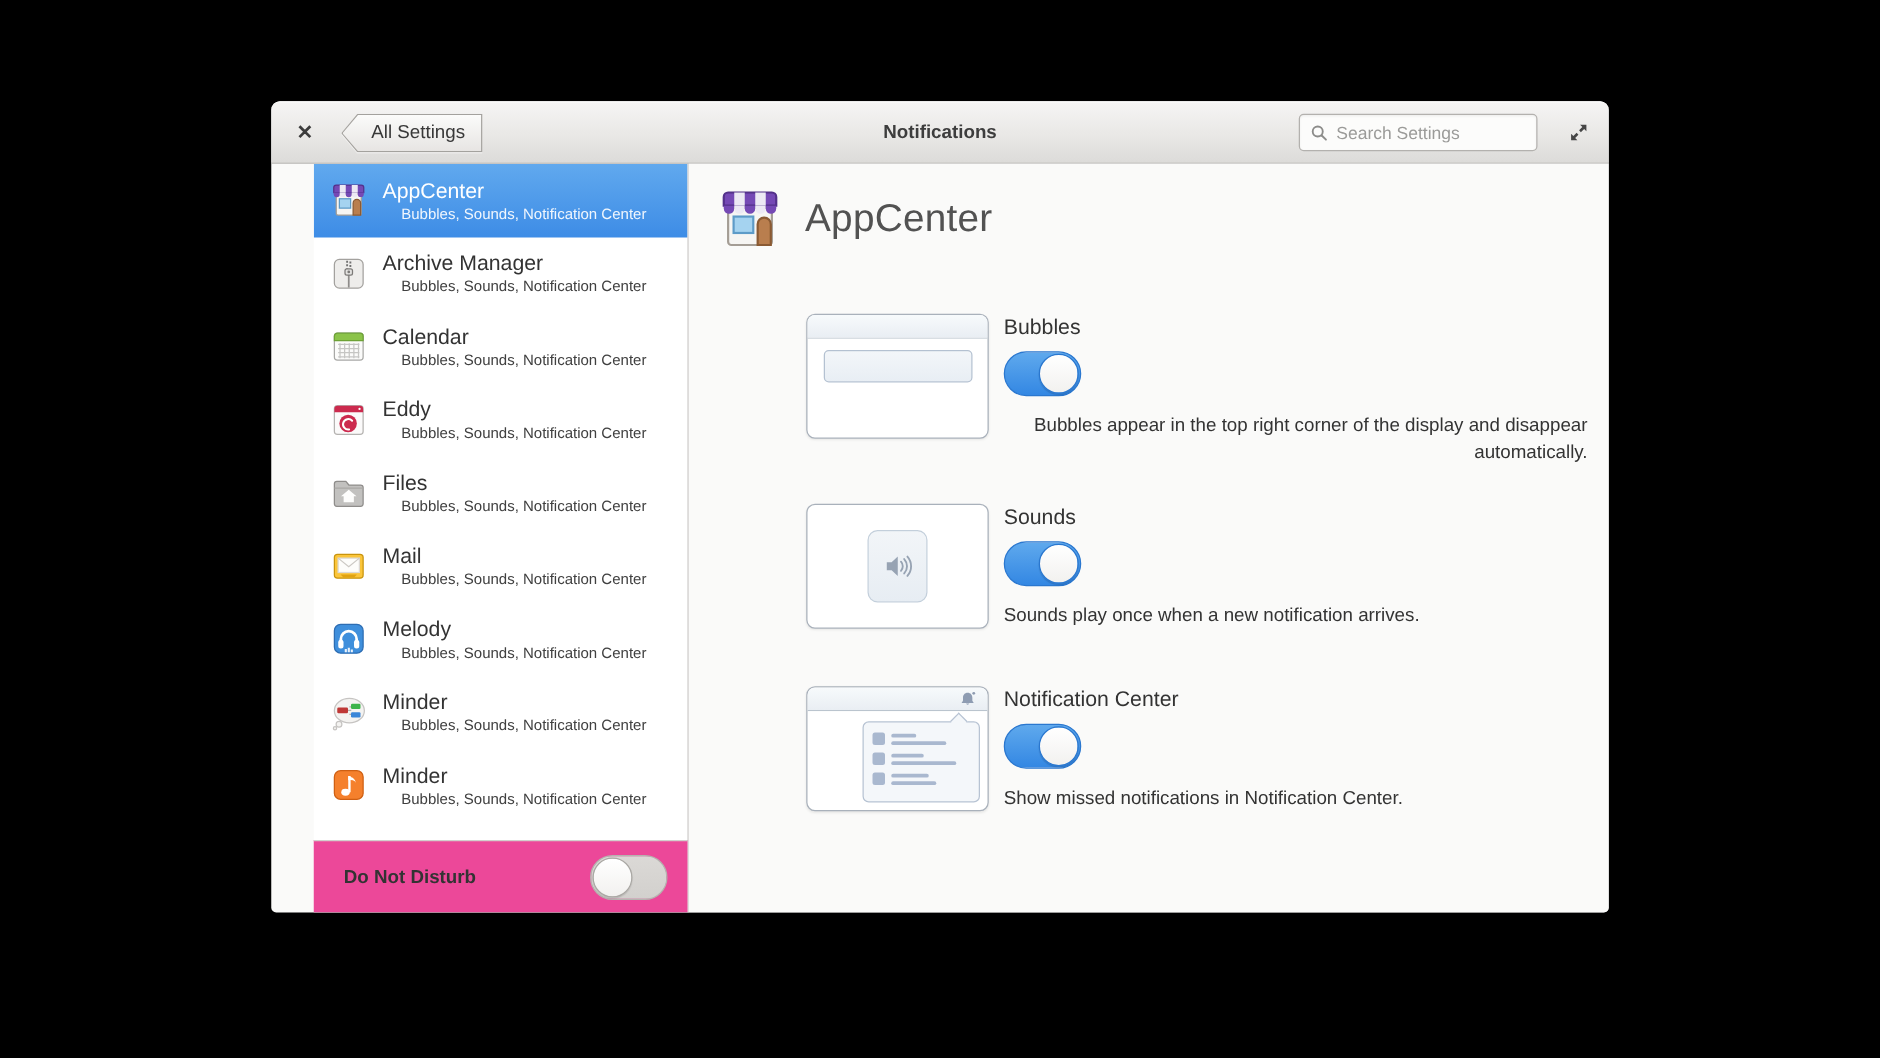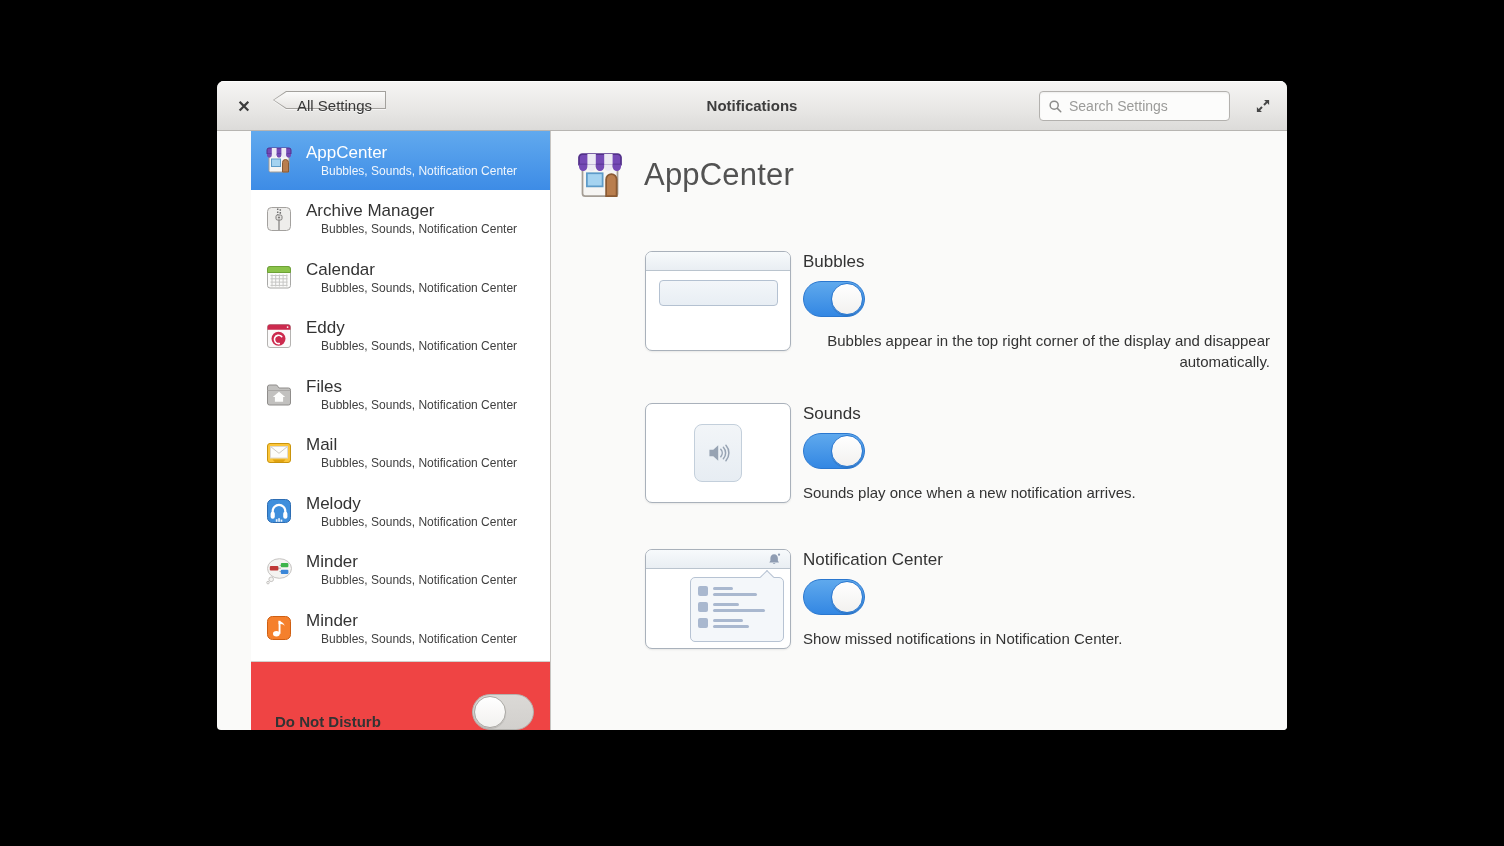--- a/index.html
+++ b/index.html
@@ -17,21 +17,21 @@
     background:linear-gradient(#f6f5f4, #e9e8e6 55%, #dcdbd9);
     border-bottom:1px solid #b7b5b2;
     box-shadow: inset 0 1px 0 rgba(255,255,255,.75);
   }
   .close-btn {
     position:absolute; left:13px; top:0; height:50px; width:28px;
     display:flex; align-items:center; justify-content:center;
     color:#3c3c3c; font-size:16px; font-weight:bold; cursor:default;
   }
   .back-btn {
-    position:absolute; left:56px; top:10px; height:18px; min-width:108px;
+    position:absolute; left:56px; top:10px; height:31px; min-width:108px;
     filter: drop-shadow(0 1px 0 rgba(255,255,255,.6));
   }
   .back-shape {
     position:absolute; inset:0; background:#a3a19d;
     clip-path:polygon(13px 0%, 100% 0%, 100% 100%, 13px 100%, 0% 50%);
   }
   .back-shape-inner {
     position:absolute; inset:1px; background:linear-gradient(#fbfbfa,#e7e5e3);
     clip-path:polygon(12.4px 0%, 100% 0%, 100% 100%, 12.4px 100%, 0% 50%);
   }
@@ -74,22 +74,22 @@
   }
   .app-icon { width:32px; height:32px; flex:none; }
   .app-icon svg { width:32px; height:32px; display:block; }
   .app-text { display:flex; flex-direction:column; justify-content:center; min-width:0; }
   .app-title { font-size:17px; color:#333; line-height:21px; white-space:nowrap; }
   .app-sub { font-size:12px; color:#404040; line-height:16px; white-space:nowrap;margin-left:15px; }
   .app-item.selected .app-title { color:#fff; }
   .app-item.selected .app-sub { color:#f0f6fd; }
 
   .dnd-bar {
-    height:69px; flex:none; background:#ef4444; border-top:1px solid #d2d0cd;
-    display:flex; align-items:flex-end; justify-content:space-between; padding:0 16px 0 24px;
+    height:58px; flex:none; background:#ec4899; border-top:1px solid #d2d0cd;
+    display:flex; align-items:center; justify-content:space-between; padding:0 16px 0 24px;
   }
   .dnd-label { font-size:15px; font-weight:bold; color:#333; }
 
   
   .toggle {
     position:relative; width:62px; height:36px; border-radius:18px; flex:none;
   }
   .toggle .knob {
     position:absolute; top:1px; width:32px; height:32px; border-radius:50%;
     background:linear-gradient(#ffffff,#f2f1ef);

